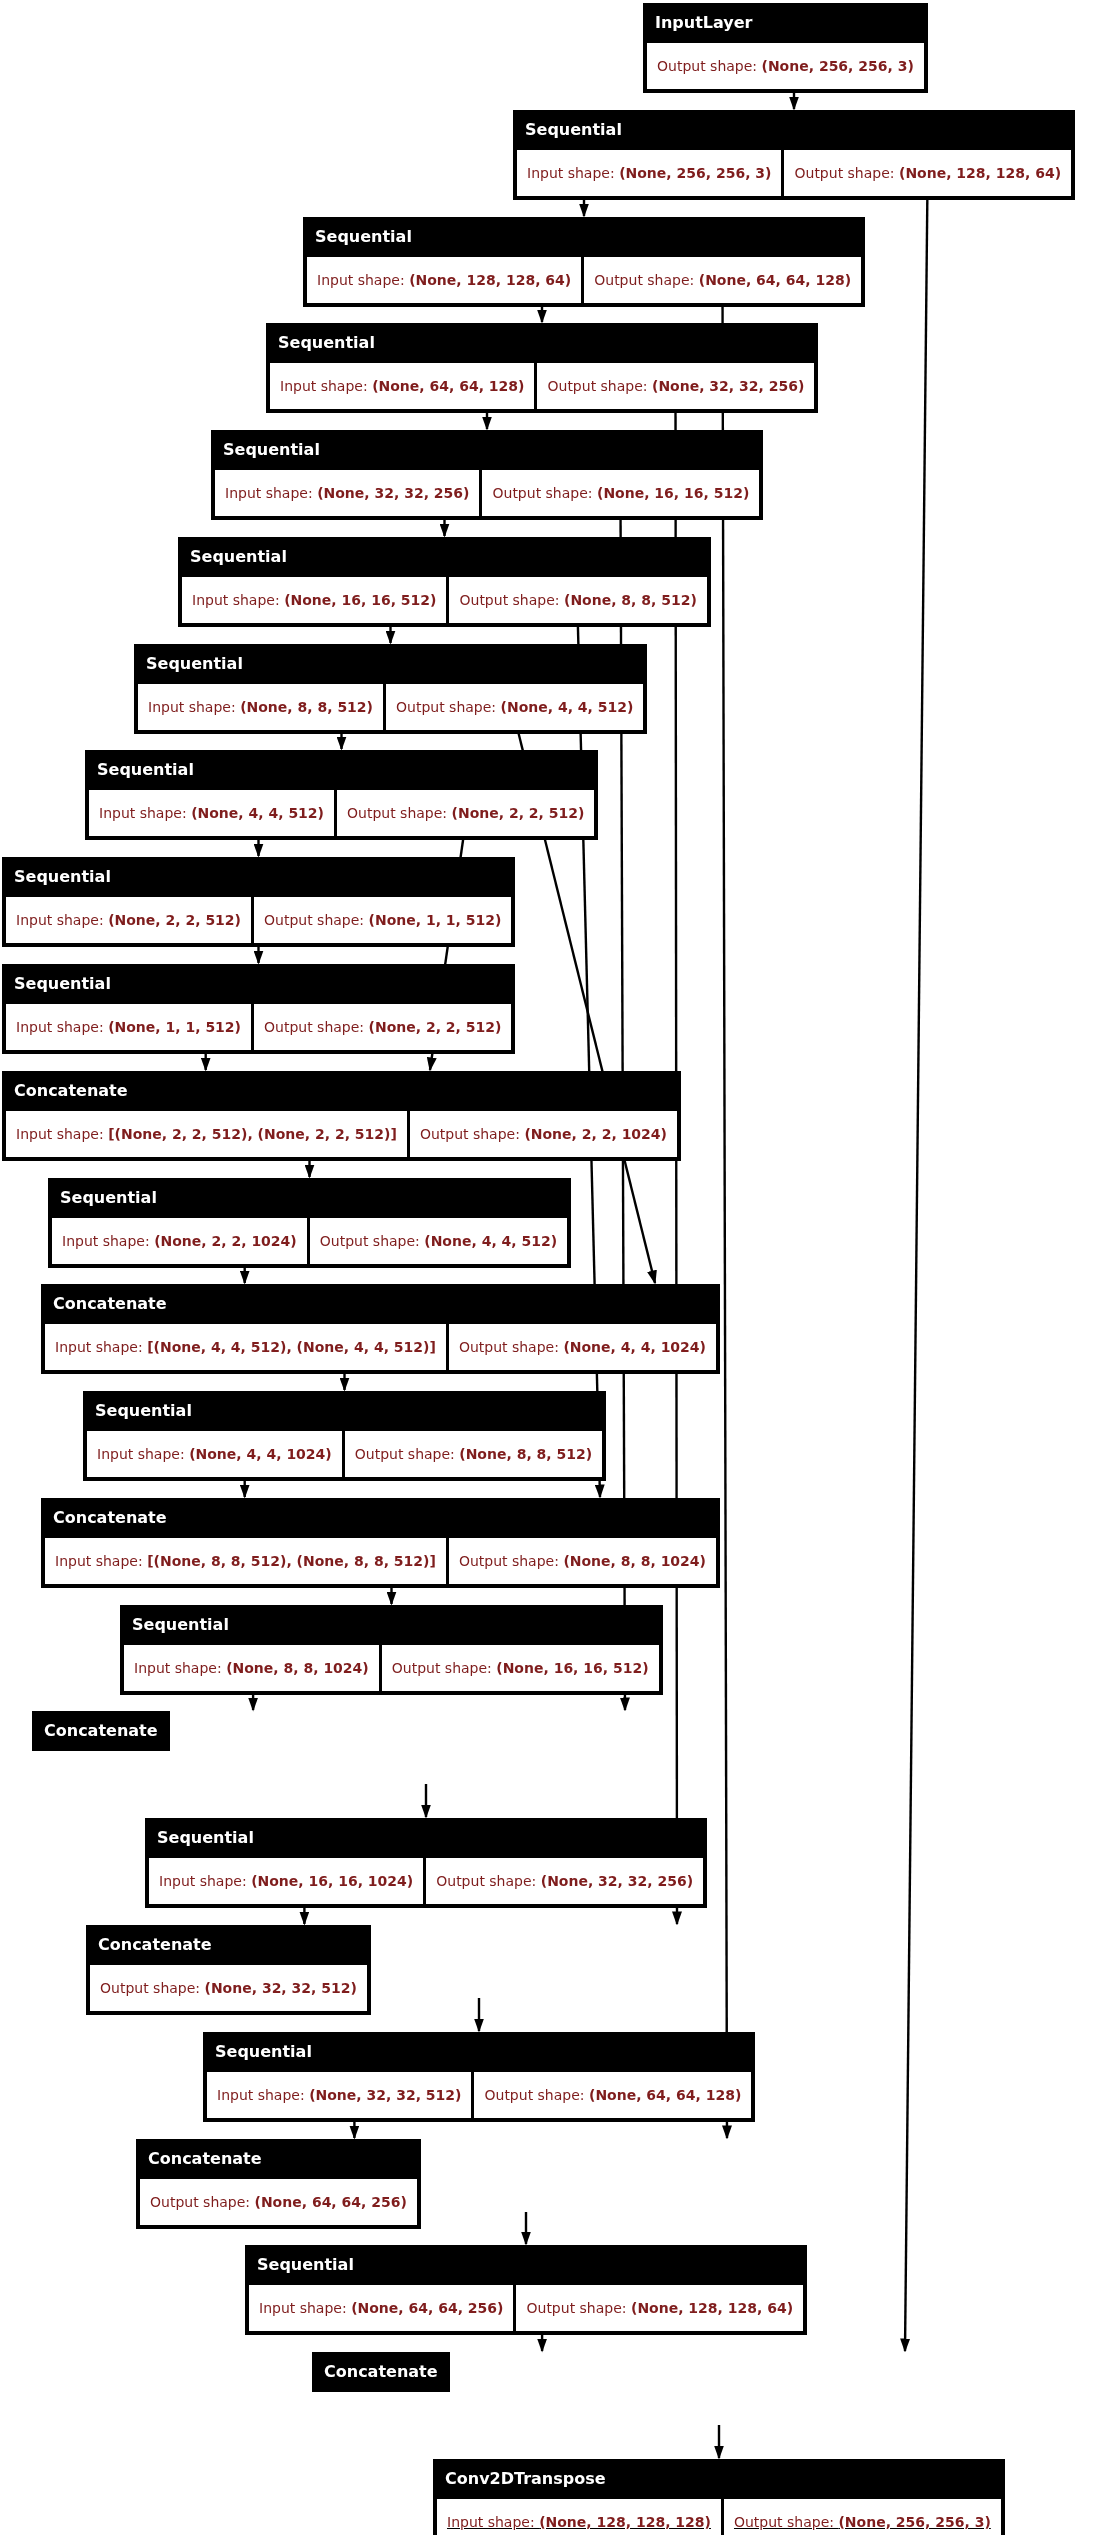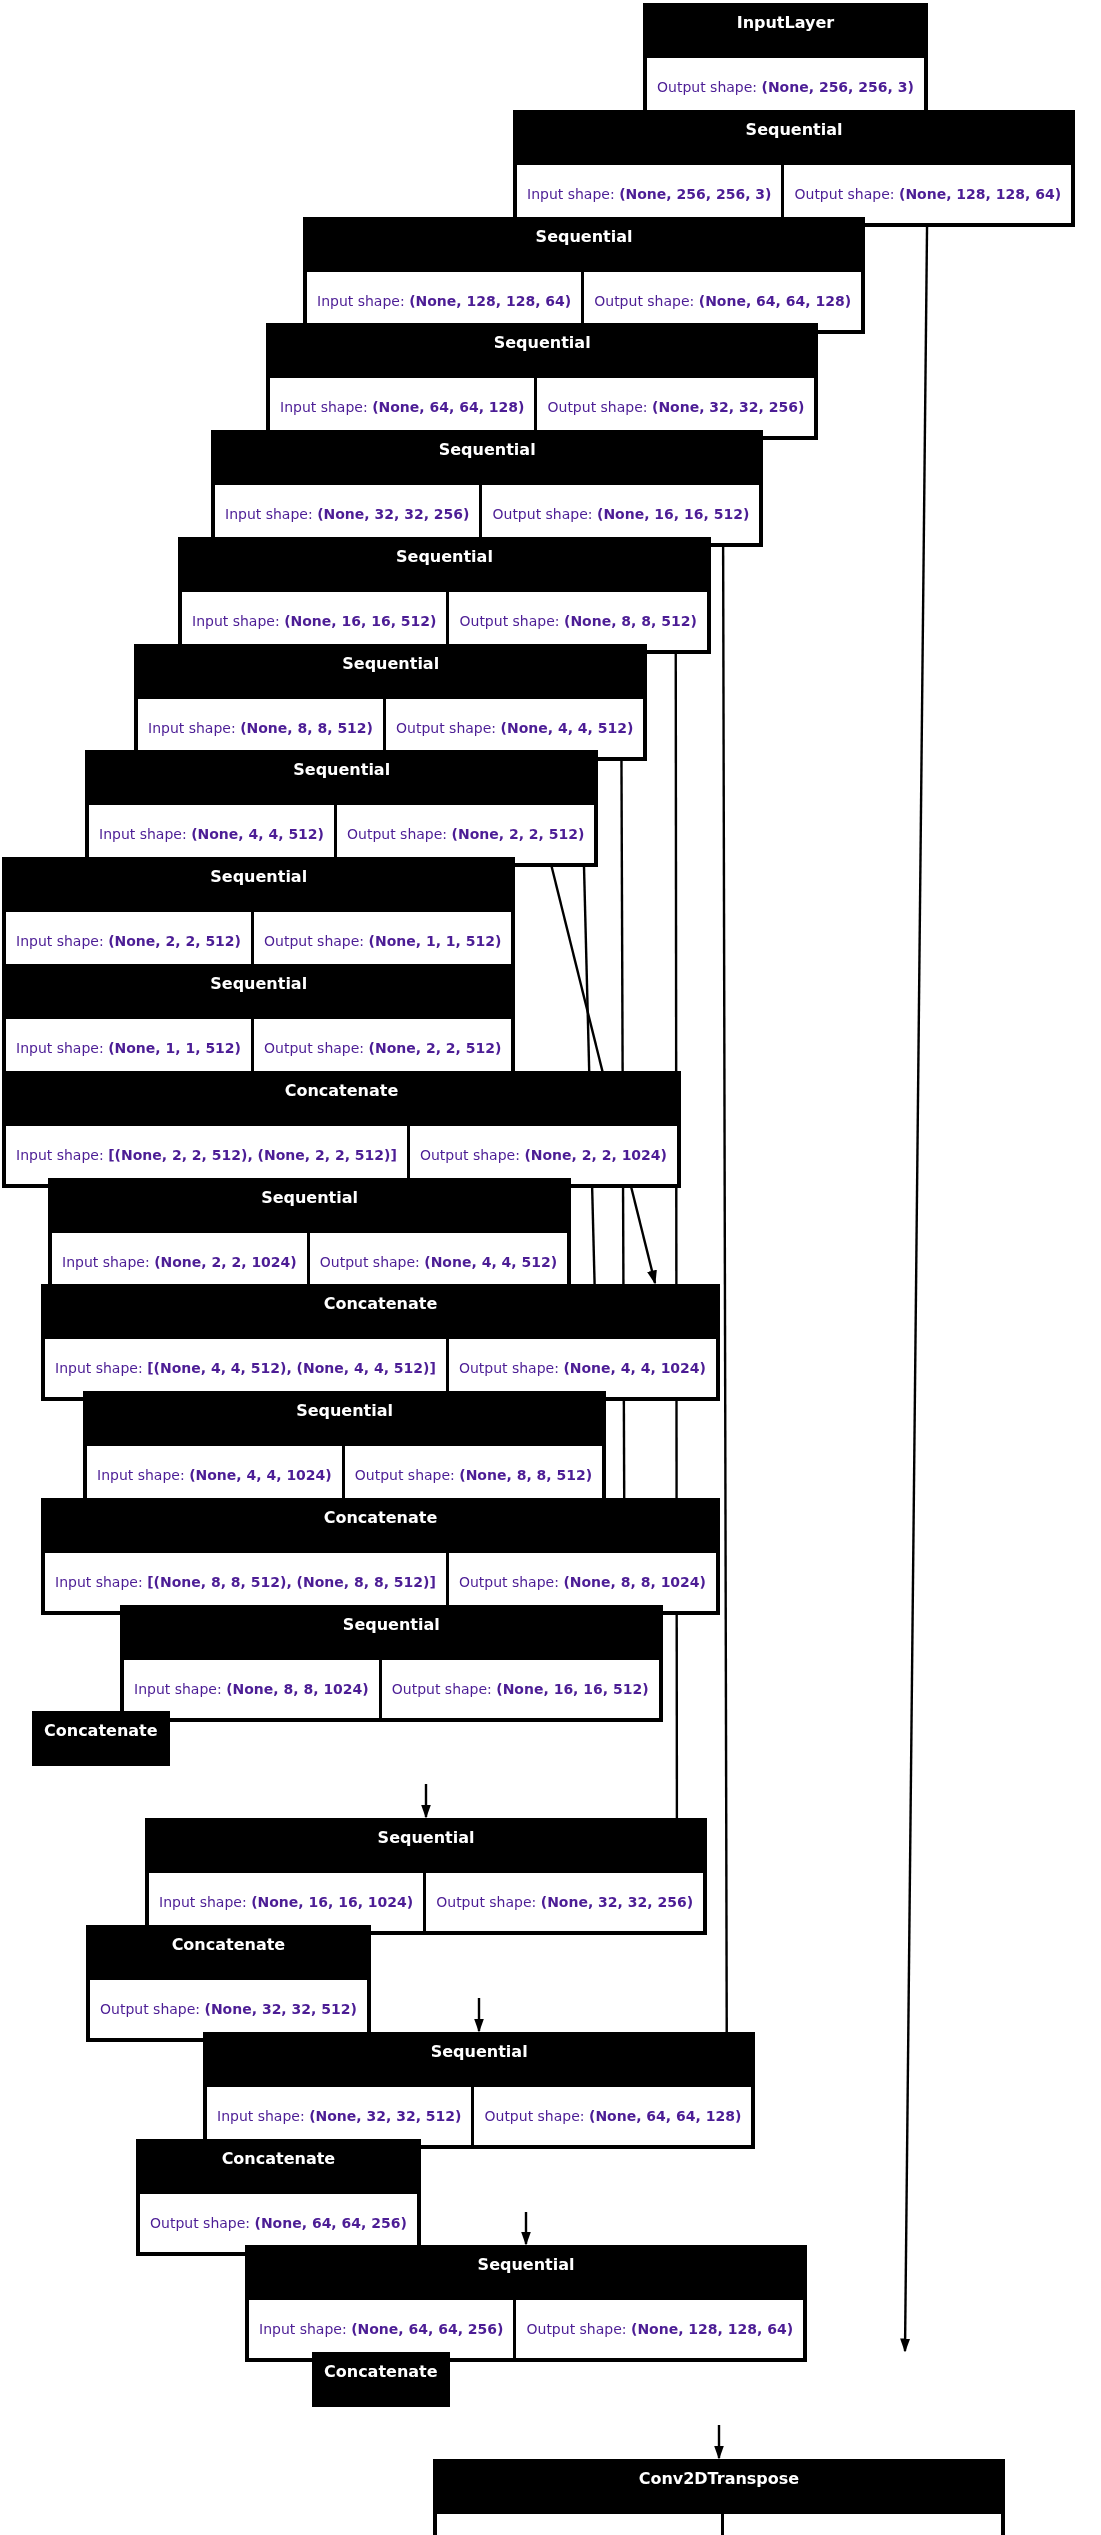--- a/index.html
+++ b/index.html
@@ -21,41 +21,41 @@
     top: 0;
     z-index: 0;
   }
   .node {
     position: absolute;
     background: #000000;
     z-index: 1;
     box-sizing: border-box;
   }
   .ntitle {
-    height: 55px;
+    height: 40px;
     line-height: 40px;
-    text-align: center;
+    text-align: left;
     font-weight: bold;
     font-size: 16px;
     color: #ffffff;
     padding: 0 12px;
     white-space: nowrap;
   }
   .nrow {
     display: flex;
     gap: 3px;
     padding: 0 4px 4px 4px;
   }
   .cell {
     background: #ffffff;
-    color: #4c1d95;
+    color: #7f1d1d;
     height: 30px;
     line-height: 30px;
     font-size: 14px;
-    padding: 14px 10px;
+    padding: 8px 10px;
     white-space: nowrap;
     text-align: center;
     flex: 1 1 auto;
   }
   .cell b { font-weight: bold; }
 </style>
 </head>
 <body>
 
 <div id="canvas">

